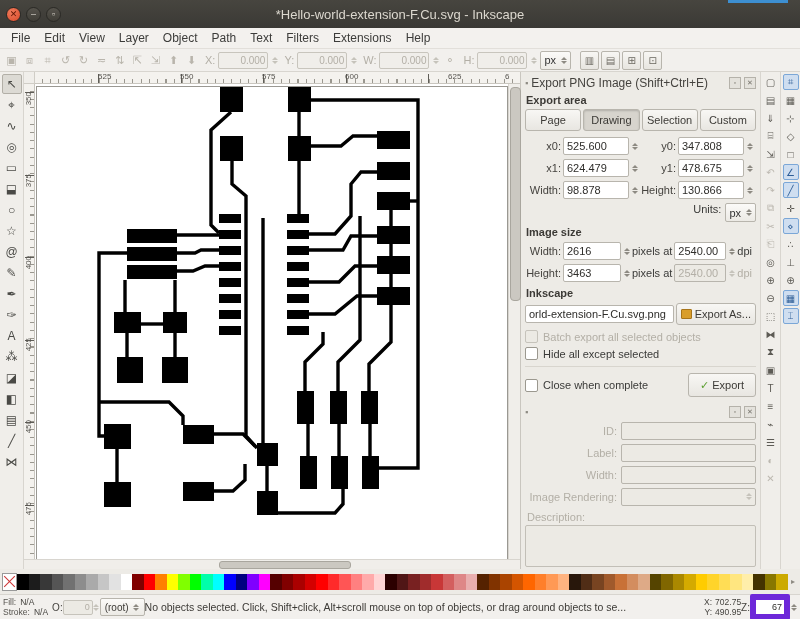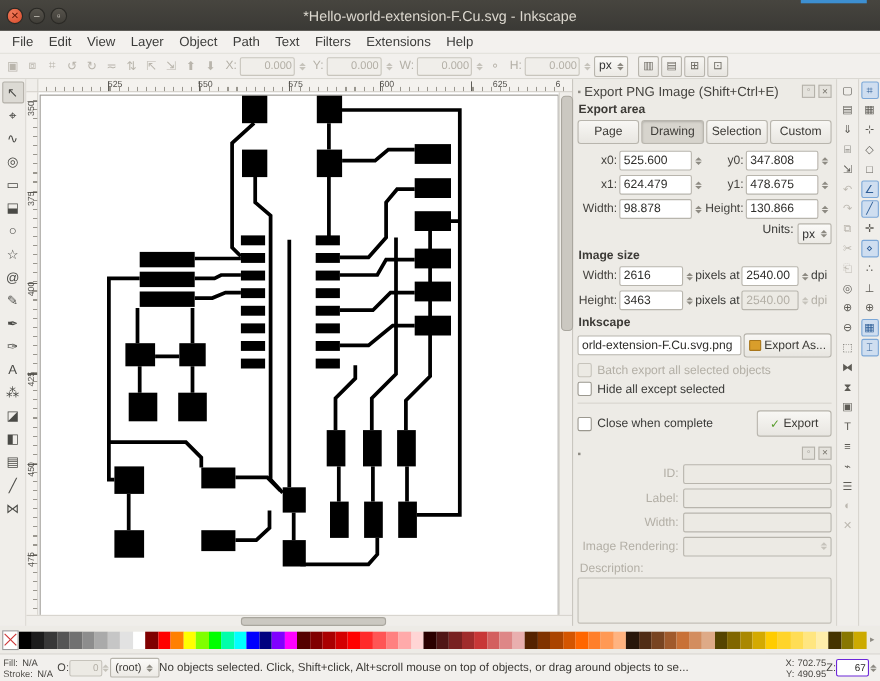--- a/index.html
+++ b/index.html
@@ -125,21 +125,21 @@
   .fs .r{display:flex;gap:4px;}
   .fs .k{color:#55534e;} .fs .v{color:#45433f;}
   .statusbar .olabel{margin-left:4px;}
   .oinput{width:24px;height:13px;background:#eceae4;border:1px solid #c6c3bb;border-radius:2px;color:#b3afa6;
     font-size:9px;text-align:right;padding:0 2px;line-height:13px;}
   .layercombo{height:16px;border:1px solid #b8b5ad;border-radius:2px;background:linear-gradient(#fbfaf8,#eceae5);
     display:flex;align-items:center;gap:4px;padding:0 4px;font-size:10px;color:#3c3a36;}
   .msg{flex:1;overflow:hidden;white-space:nowrap;color:#3c3a36;font-size:10.5px;}
   .xy{display:flex;flex-direction:column;font-size:8.5px;line-height:10px;text-align:right;}
   .xy .r{display:flex;gap:3px;justify-content:flex-end;}
-  .zbox{width:24px;height:14px;background:#fff;border:1px solid #6d28d9;border-radius:2px;font-size:9px;
+  .zbox{width:24px;height:14px;background:#fff;border:6px solid #6d28d9;border-radius:2px;font-size:9px;
     text-align:right;padding:0 2px;line-height:14px;color:#2e2d2a;}
 </style>
 </head>
 <body>
 
 <div class="app">
 
   <div class="titlebar">
     <div class="winbtns">
       <div class="winbtn close">✕</div>

